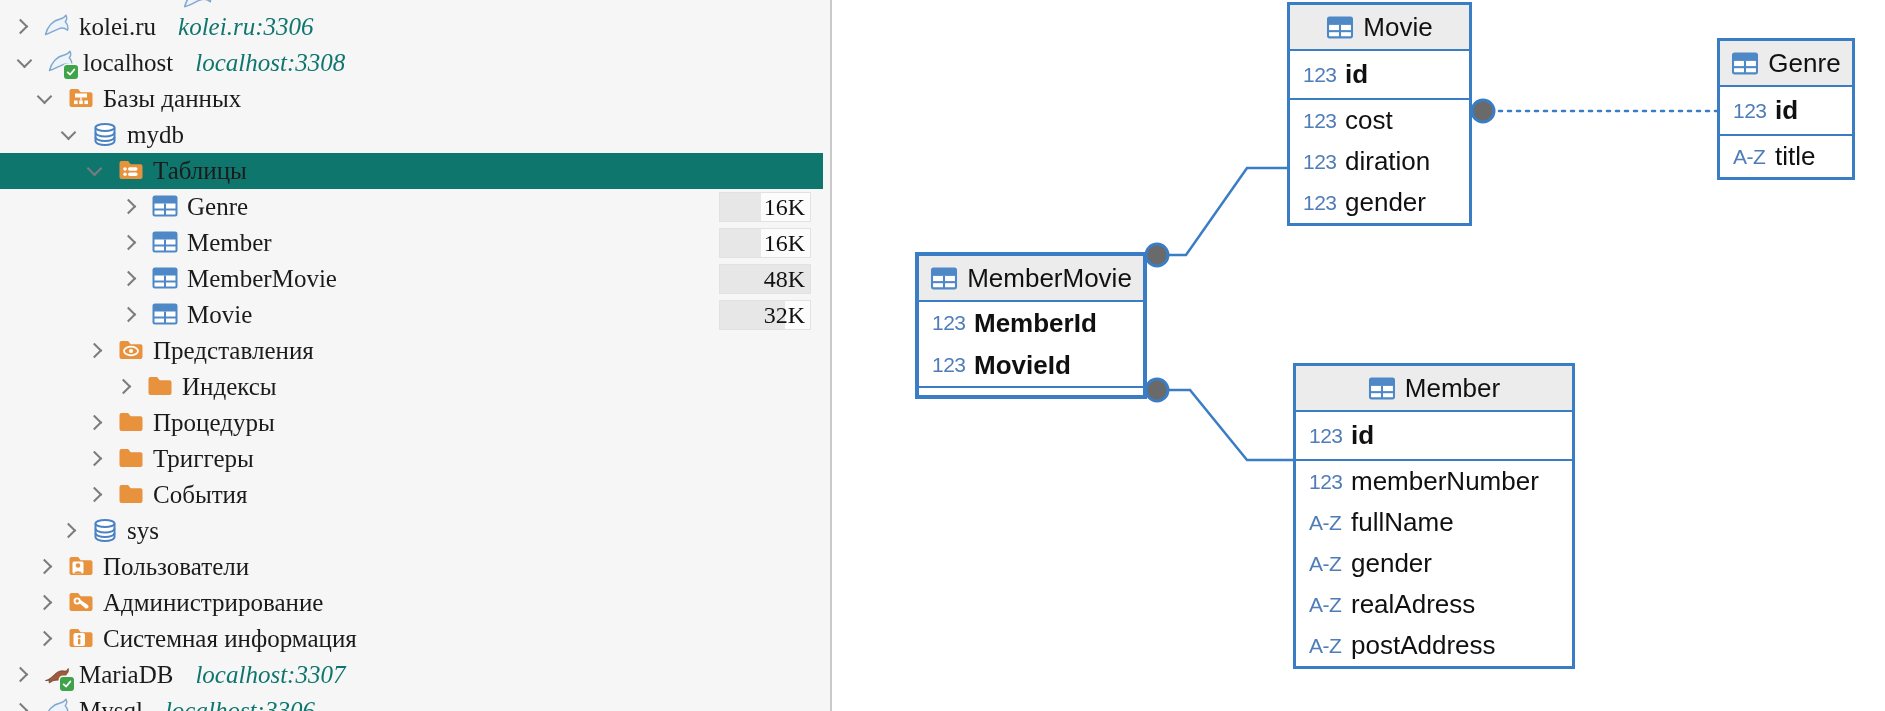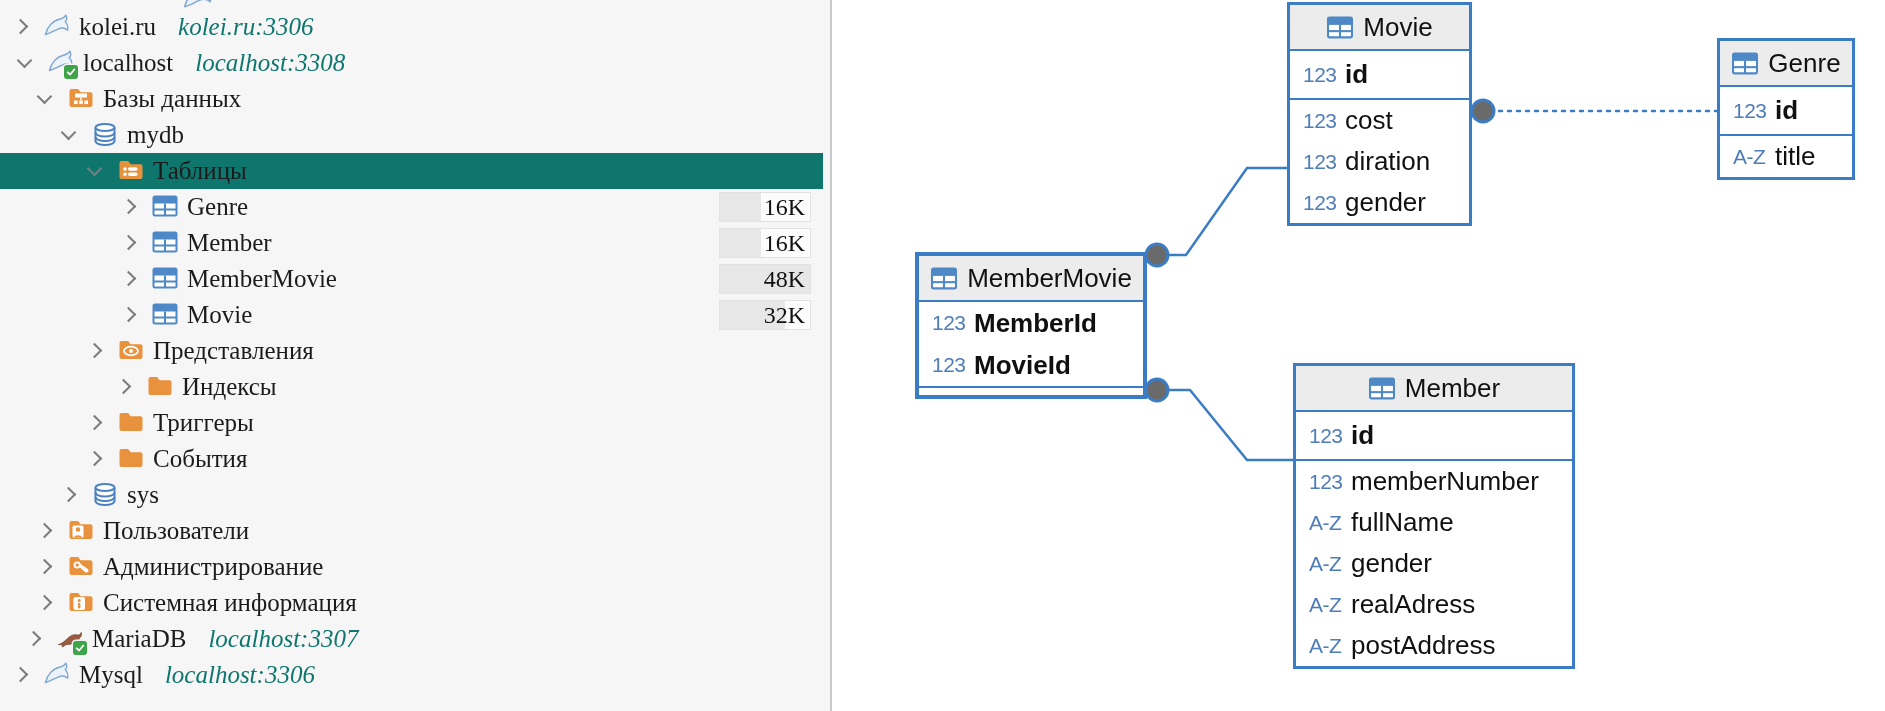--- a/index.html
+++ b/index.html
@@ -221,20 +221,30 @@
     <span class="tree-label">Индексы</span>
 
   </div>
         <div class="tree-row" style="padding-left: 84px;">
     <span class="chev collapsed"></span>
     <span class="tree-icon">
             <svg viewBox="0 0 26 24" width="26" height="24">
               <path d="M1.5 5 a2 2 0 0 1 2 -2 h6.6 l2.6 3.2 H22.5 a2 2 0 0 1 2 2 V19 a2 2 0 0 1 -2 2 H3.5 a2 2 0 0 1 -2 -2 Z" fill="#e8923d"></path>
             </svg>
           </span>
+    <span class="tree-label">Процедуры</span>
+
+  </div>
+        <div class="tree-row" style="padding-left: 84px;">
+    <span class="chev collapsed"></span>
+    <span class="tree-icon">
+            <svg viewBox="0 0 26 24" width="26" height="24">
+              <path d="M1.5 5 a2 2 0 0 1 2 -2 h6.6 l2.6 3.2 H22.5 a2 2 0 0 1 2 2 V19 a2 2 0 0 1 -2 2 H3.5 a2 2 0 0 1 -2 -2 Z" fill="#e8923d"></path>
+            </svg>
+          </span>
     <span class="tree-label">Триггеры</span>
 
   </div>
         <div class="tree-row" style="padding-left: 84px;">
     <span class="chev collapsed"></span>
     <span class="tree-icon">
             <svg viewBox="0 0 26 24" width="26" height="24">
               <path d="M1.5 5 a2 2 0 0 1 2 -2 h6.6 l2.6 3.2 H22.5 a2 2 0 0 1 2 2 V19 a2 2 0 0 1 -2 2 H3.5 a2 2 0 0 1 -2 -2 Z" fill="#e8923d"></path>
             </svg>
           </span>
@@ -285,21 +295,21 @@
             <svg viewBox="0 0 26 24" width="26" height="24">
               <path d="M1.5 5 a2 2 0 0 1 2 -2 h6.6 l2.6 3.2 H22.5 a2 2 0 0 1 2 2 V19 a2 2 0 0 1 -2 2 H3.5 a2 2 0 0 1 -2 -2 Z" fill="#e8923d"></path>
               <rect x="5.5" y="7" width="11.5" height="13" rx="2" fill="#fff"></rect>
               <circle cx="11.2" cy="10.6" r="1.5" fill="#e8923d"></circle>
               <rect x="10" y="12.8" width="2.4" height="5.6" rx="1.2" fill="#e8923d"></rect>
             </svg>
           </span>
     <span class="tree-label">Системная информация</span>
 
   </div>
-        <div class="tree-row" style="padding-left: 10px; margin-left: 13px;">
+        <div class="tree-row" style="padding-left: 10px;">
     <span class="chev collapsed"></span>
     <span class="tree-icon">
             <svg viewBox="0 0 26 26" width="26" height="26">
               <path d="M1.5 18.5 C5 17.8 7.5 15.5 10.5 12.5 C13.5 9.5 17 8.2 20 9 C21.8 9.4 23.3 8.4 24.2 6.5 C24.8 9 24 11.2 22.2 12.3 C21.5 15.8 17.5 18.2 12.5 18.2 C9 18.2 7.5 19.5 5.5 21 C4.8 19.8 5 18.9 5.8 18 C4.4 18.5 2.9 18.7 1.5 18.5 Z" fill="#9c5b3c" stroke="#6d4230" stroke-width="0.8"></path>
             </svg>
             <span class="badge-check">
               <svg viewBox="0 0 12 12" width="10" height="10">
                 <polyline points="2,6.5 5,9 10,3" fill="none" stroke="#fff" stroke-width="2.2" stroke-linecap="round" stroke-linejoin="round"></polyline>
               </svg>
             </span>

